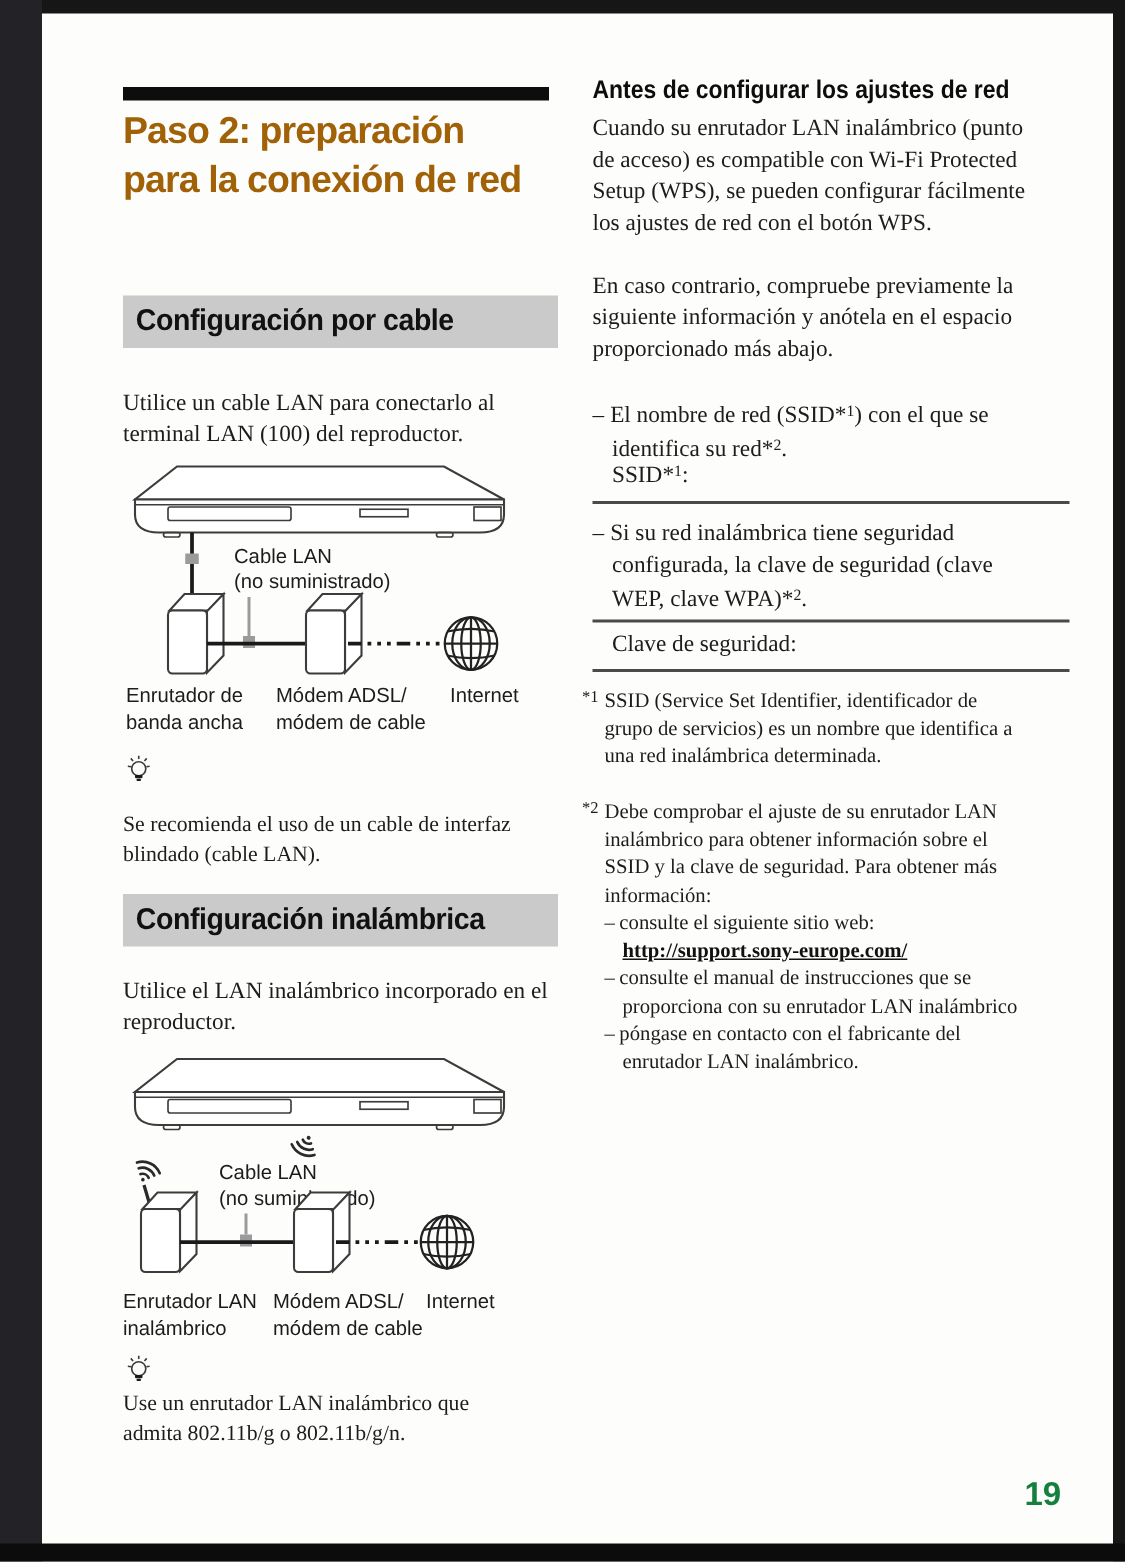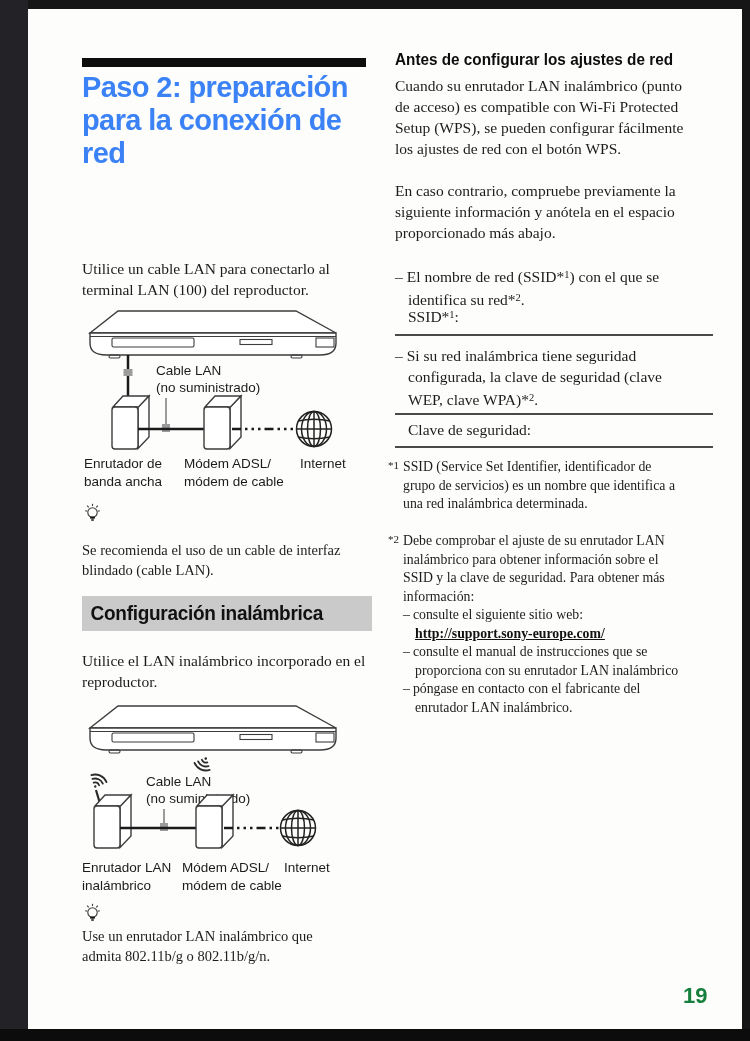--- a/index.html
+++ b/index.html
@@ -9,22 +9,22 @@
   #band-top{left:0;top:0;width:750px;height:9px;background:#161616;}
   #band-left{left:0;top:0;width:28px;height:1041px;background:#232327;}
   #band-right{left:742px;top:0;width:8px;height:1041px;background:#161616;}
   #band-bottom{left:0;top:1029px;width:750px;height:12px;background:#0c0c0c;}
   .page{position:absolute;left:28px;top:9px;width:714px;height:1020px;background:#fdfdfc;}
   .abs{position:absolute;}
 
   
   .title-rule{left:54px;top:49px;width:284px;height:9px;background:#0d0d0d;}
   .doc-title{left:54px;top:62px;width:276px;margin:0;
-    font-family:"Liberation Sans",sans-serif;font-weight:bold;font-size:29px;
-    line-height:33px;letter-spacing:-0.6px;color:#3b82f6;}
+    font-family:"Liberation Sans",sans-serif;font-weight:bold;font-size:25px;
+    line-height:33px;letter-spacing:-0.6px;color:#a16207;}
   .sec-hdr{left:54px;width:290px;height:35px;background:#cacaca;
     font-family:"Liberation Sans",sans-serif;font-weight:bold;font-size:20px;
     line-height:35px;color:#111;white-space:nowrap;}
   .sec-hdr span{display:inline-block;padding-left:9px;transform:scaleX(0.95);
     transform-origin:left center;letter-spacing:-0.3px;}
   #sec1{top:188px;} #sec2{top:587px;}
 
   .body-p{font-size:15.5px;line-height:21px;margin:0;}
   #p1{left:54px;top:249px;width:292px;}
   #p2{left:54px;top:641px;width:292px;}
@@ -77,20 +77,23 @@
 <div class="band" id="band-top"></div>
 <div class="band" id="band-left"></div>
 <div class="band" id="band-right"></div>
 <div class="band" id="band-bottom"></div>
 
 <div class="page">
 
   <div class="abs title-rule"></div>
   <h1 class="abs doc-title">Paso 2: preparación para la conexión de red</h1>
 
+  <div class="abs sec-hdr" id="sec1">
+    <span>Configuración por cable</span>
+  </div>
   <p class="abs body-p" id="p1">Utilice un cable LAN para conectarlo al terminal LAN (100) del reproductor.</p>
 
   <svg class="abs" id="diagram1" width="280" height="190" viewBox="0 0 280 190">
     <g>
       <path class="outline" d="M36,6 L214,6 L254,28 L8,28 Z"></path>
       <path class="outline" d="M8,28 L254,28 L254,38 Q254,50 238,50 L24,50 Q8,50 8,38 Z"></path>
       <line class="thin" x1="8" y1="31.5" x2="254" y2="31.5"></line>
       <rect class="thin" x="30" y="33" width="82" height="9" rx="1.5"></rect>
       <rect class="thin" x="158" y="34.5" width="32" height="5"></rect>
       <rect class="thin" x="234" y="33" width="18" height="9"></rect>

